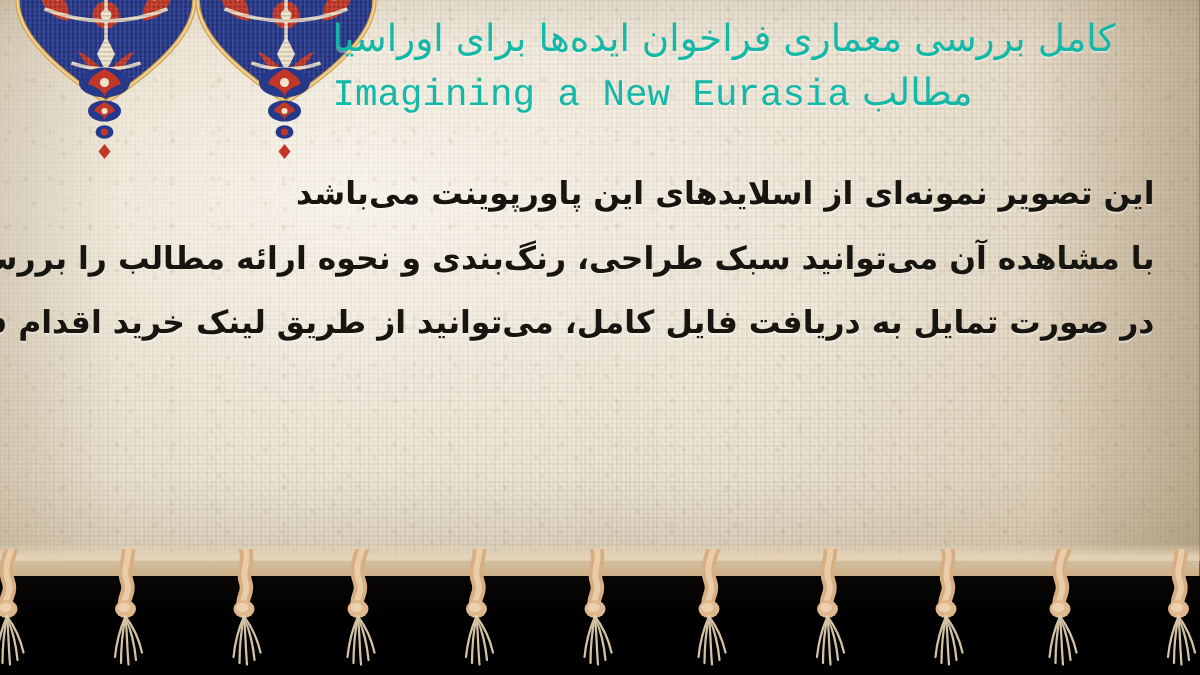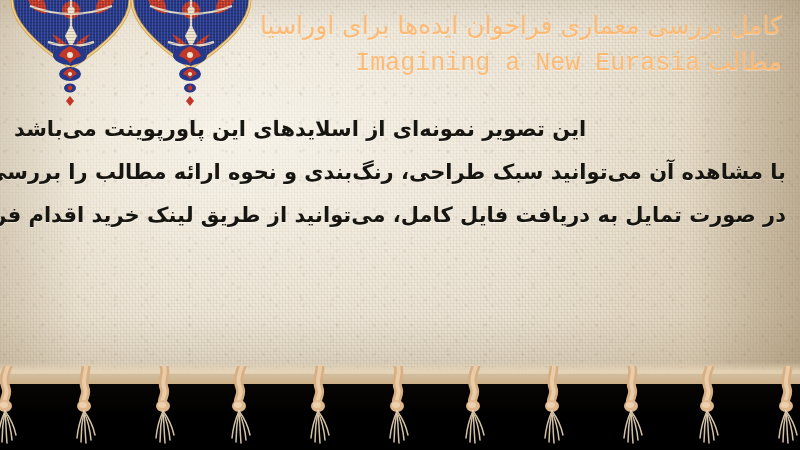--- a/index.html
+++ b/index.html
@@ -50,32 +50,32 @@
   .medallion{position:absolute;top:-62px;}
   .medallion.m1{left:8px;}
   .medallion.m2{left:128px;}
   .pendant{position:absolute;}
   .pendant.p1{left:50px;top:44px;}
   .pendant.p2{left:170px;top:44px;}
 
   
   .title-block{
     position:absolute;right:18px;top:8px;width:560px;
-    text-align:right;color:#fdba74;
+    text-align:left;color:#14b8a6;
     text-shadow:0 1px 0 rgba(255,255,255,.35);
   }
   .title-line{font-size:25px;line-height:36px;letter-spacing:0;}
   .title-line.l2{font-size:25px;}
   .title-line .latin{direction:ltr;unicode-bidi:embed;font-family:Liberation Mono, monospace;}
 
   
   .body-block{
     position:absolute;left:0;right:0;top:108px;
-    text-align:left;color:#17150f;
-    padding:0 14px;
+    text-align:right;color:#17150f;
+    padding:0 30px;
   }
   .body-line{
     font-size:21px;line-height:43px;white-space:nowrap;
     font-weight:600;
     text-shadow:0 1px 0 rgba(255,255,255,.40);
   }
 
   
   .bottom-band{
     position:absolute;left:0;top:374px;width:800px;height:76px;

